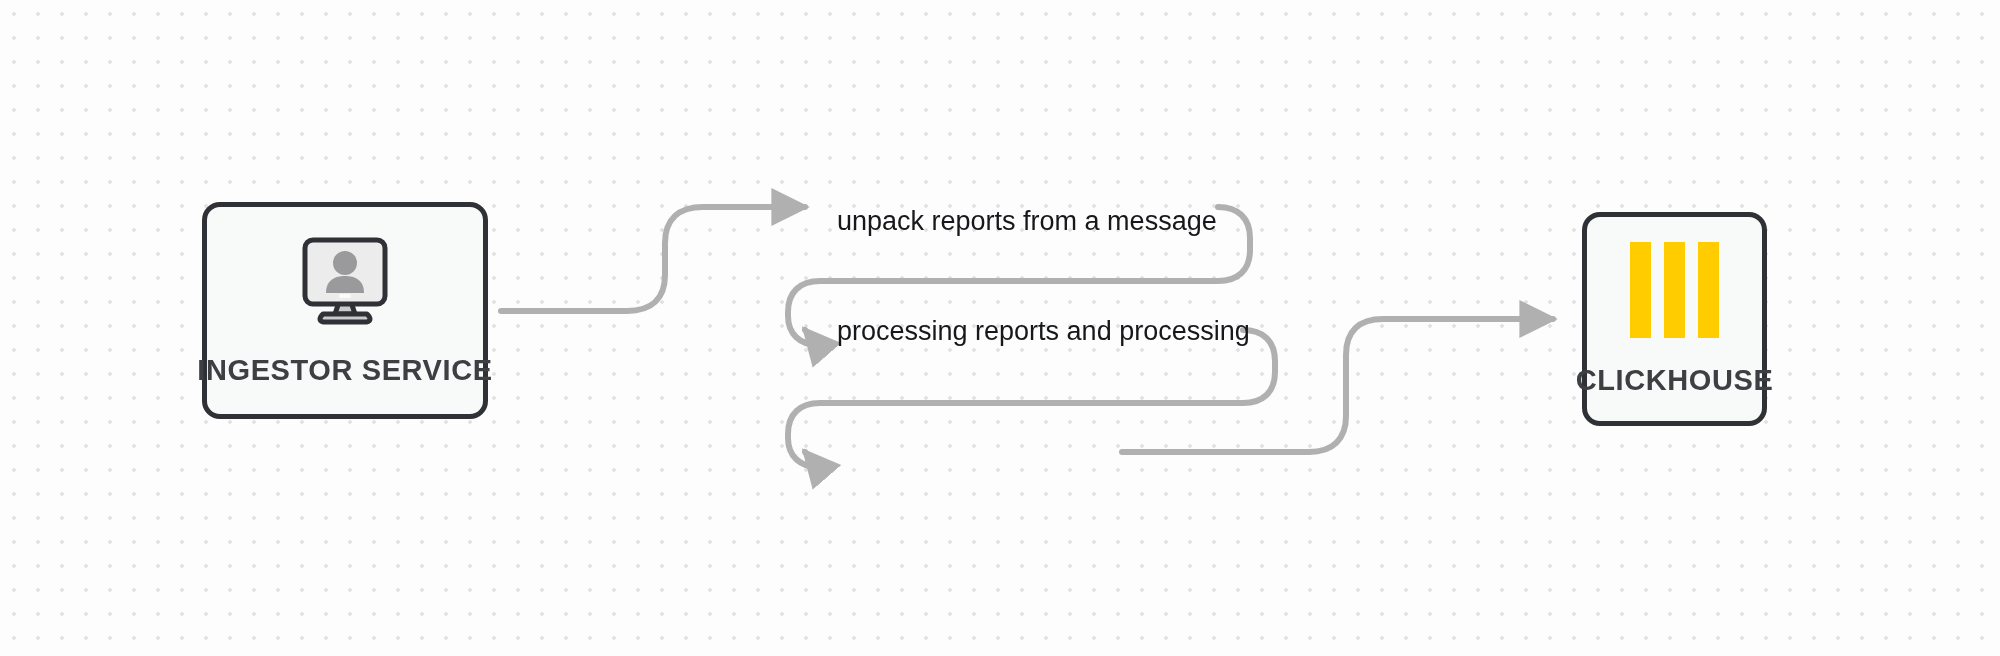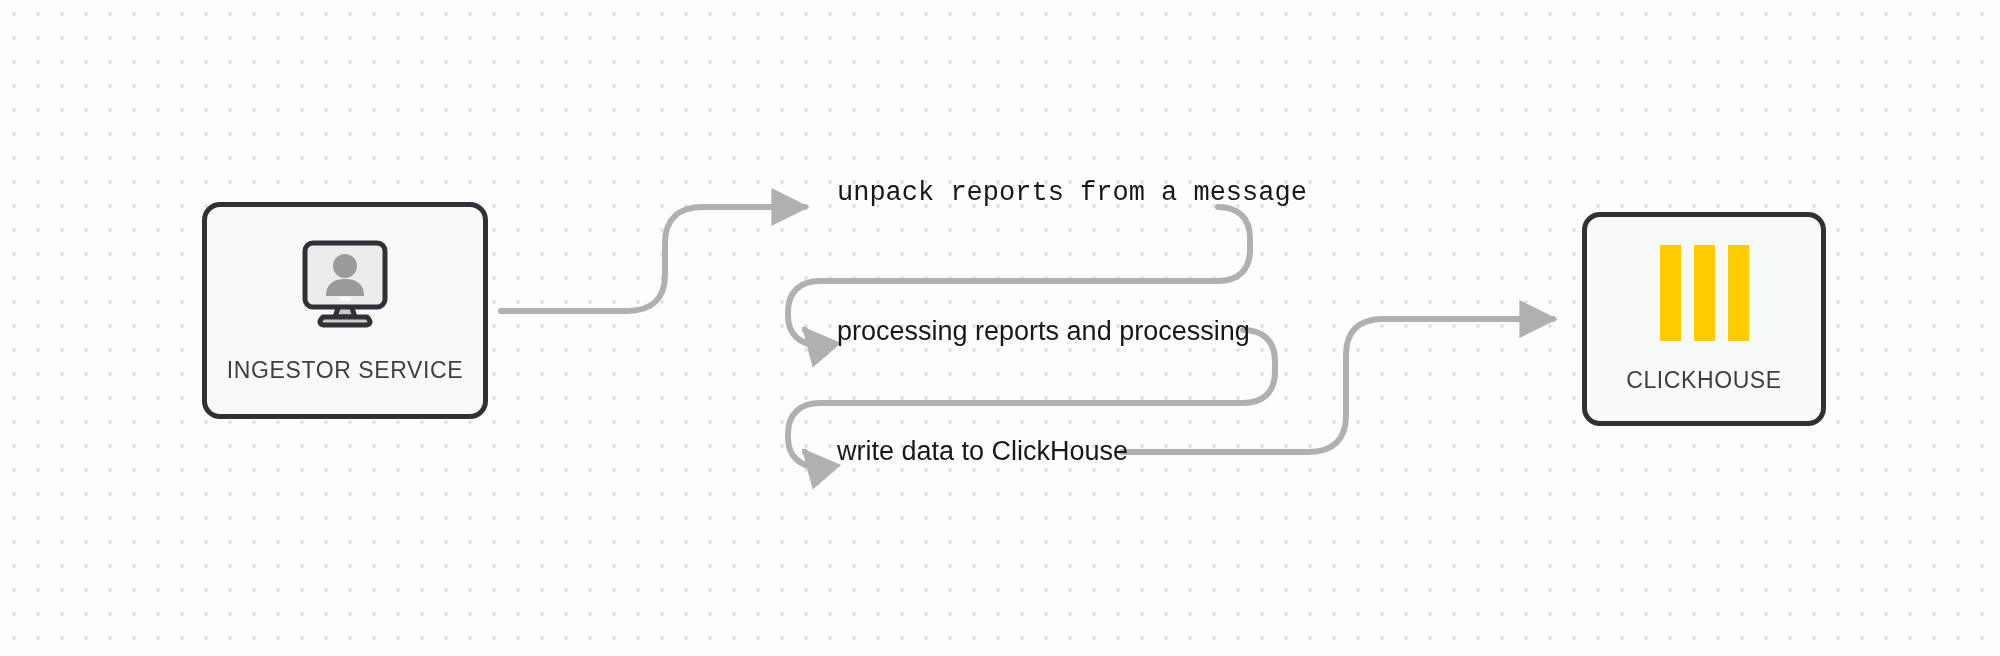--- a/index.html
+++ b/index.html
@@ -40,28 +40,28 @@
   }
   #node-ingestor {
     left: 202px;
     top: 202px;
     width: 286px;
     height: 217px;
   }
   #node-clickhouse {
     left: 1582px;
     top: 212px;
-    width: 244px;
+    width: 185px;
     height: 214px;
   }
   .node-label {
-    font-size: 23px;
+    font-size: 29px;
     letter-spacing: 0.6px;
     color: #3c4043;
-    font-weight: 400;
+    font-weight: 700;
     text-align: center;
     white-space: nowrap;
   }
   #ingestor-icon {
     margin-bottom: 18px;
   }
   #ingestor-label {
     margin-top: 2px;
   }
   .ch-logo {
@@ -74,21 +74,21 @@
     height: 96px;
     background: #ffcc00;
   }
   .edge-label {
     position: absolute;
     font-size: 27px;
     color: #16181b;
     white-space: nowrap;
     line-height: 1;
   }
-  #edge-label-1 { left: 837px; top: 180px; font-family: Liberation Mono, monospace; }
+  #edge-label-1 { left: 837px; top: 208px; }
   #edge-label-2 { left: 837px; top: 318px; }
   #edge-label-3 { left: 837px; top: 438px; }
 </style>
 </head>
 <body>
 
 <div id="canvas">
 
   <svg class="edge-layer" viewBox="0 0 2000 656" width="2000" height="656">
     <defs>
@@ -141,15 +141,14 @@
       <div class="ch-bar"></div>
       <div class="ch-bar"></div>
     </div>
     <div class="node-label" id="clickhouse-label">CLICKHOUSE</div>
   </div>
 
   <div class="edge-label" id="edge-label-1">unpack reports from a message</div>
 
   <div class="edge-label" id="edge-label-2">processing reports and processing</div>
 
-  <div class="edge-label" id="edge-label-3">write data to ClickHouse</div>
 
 </div>
 
 </body></html>

